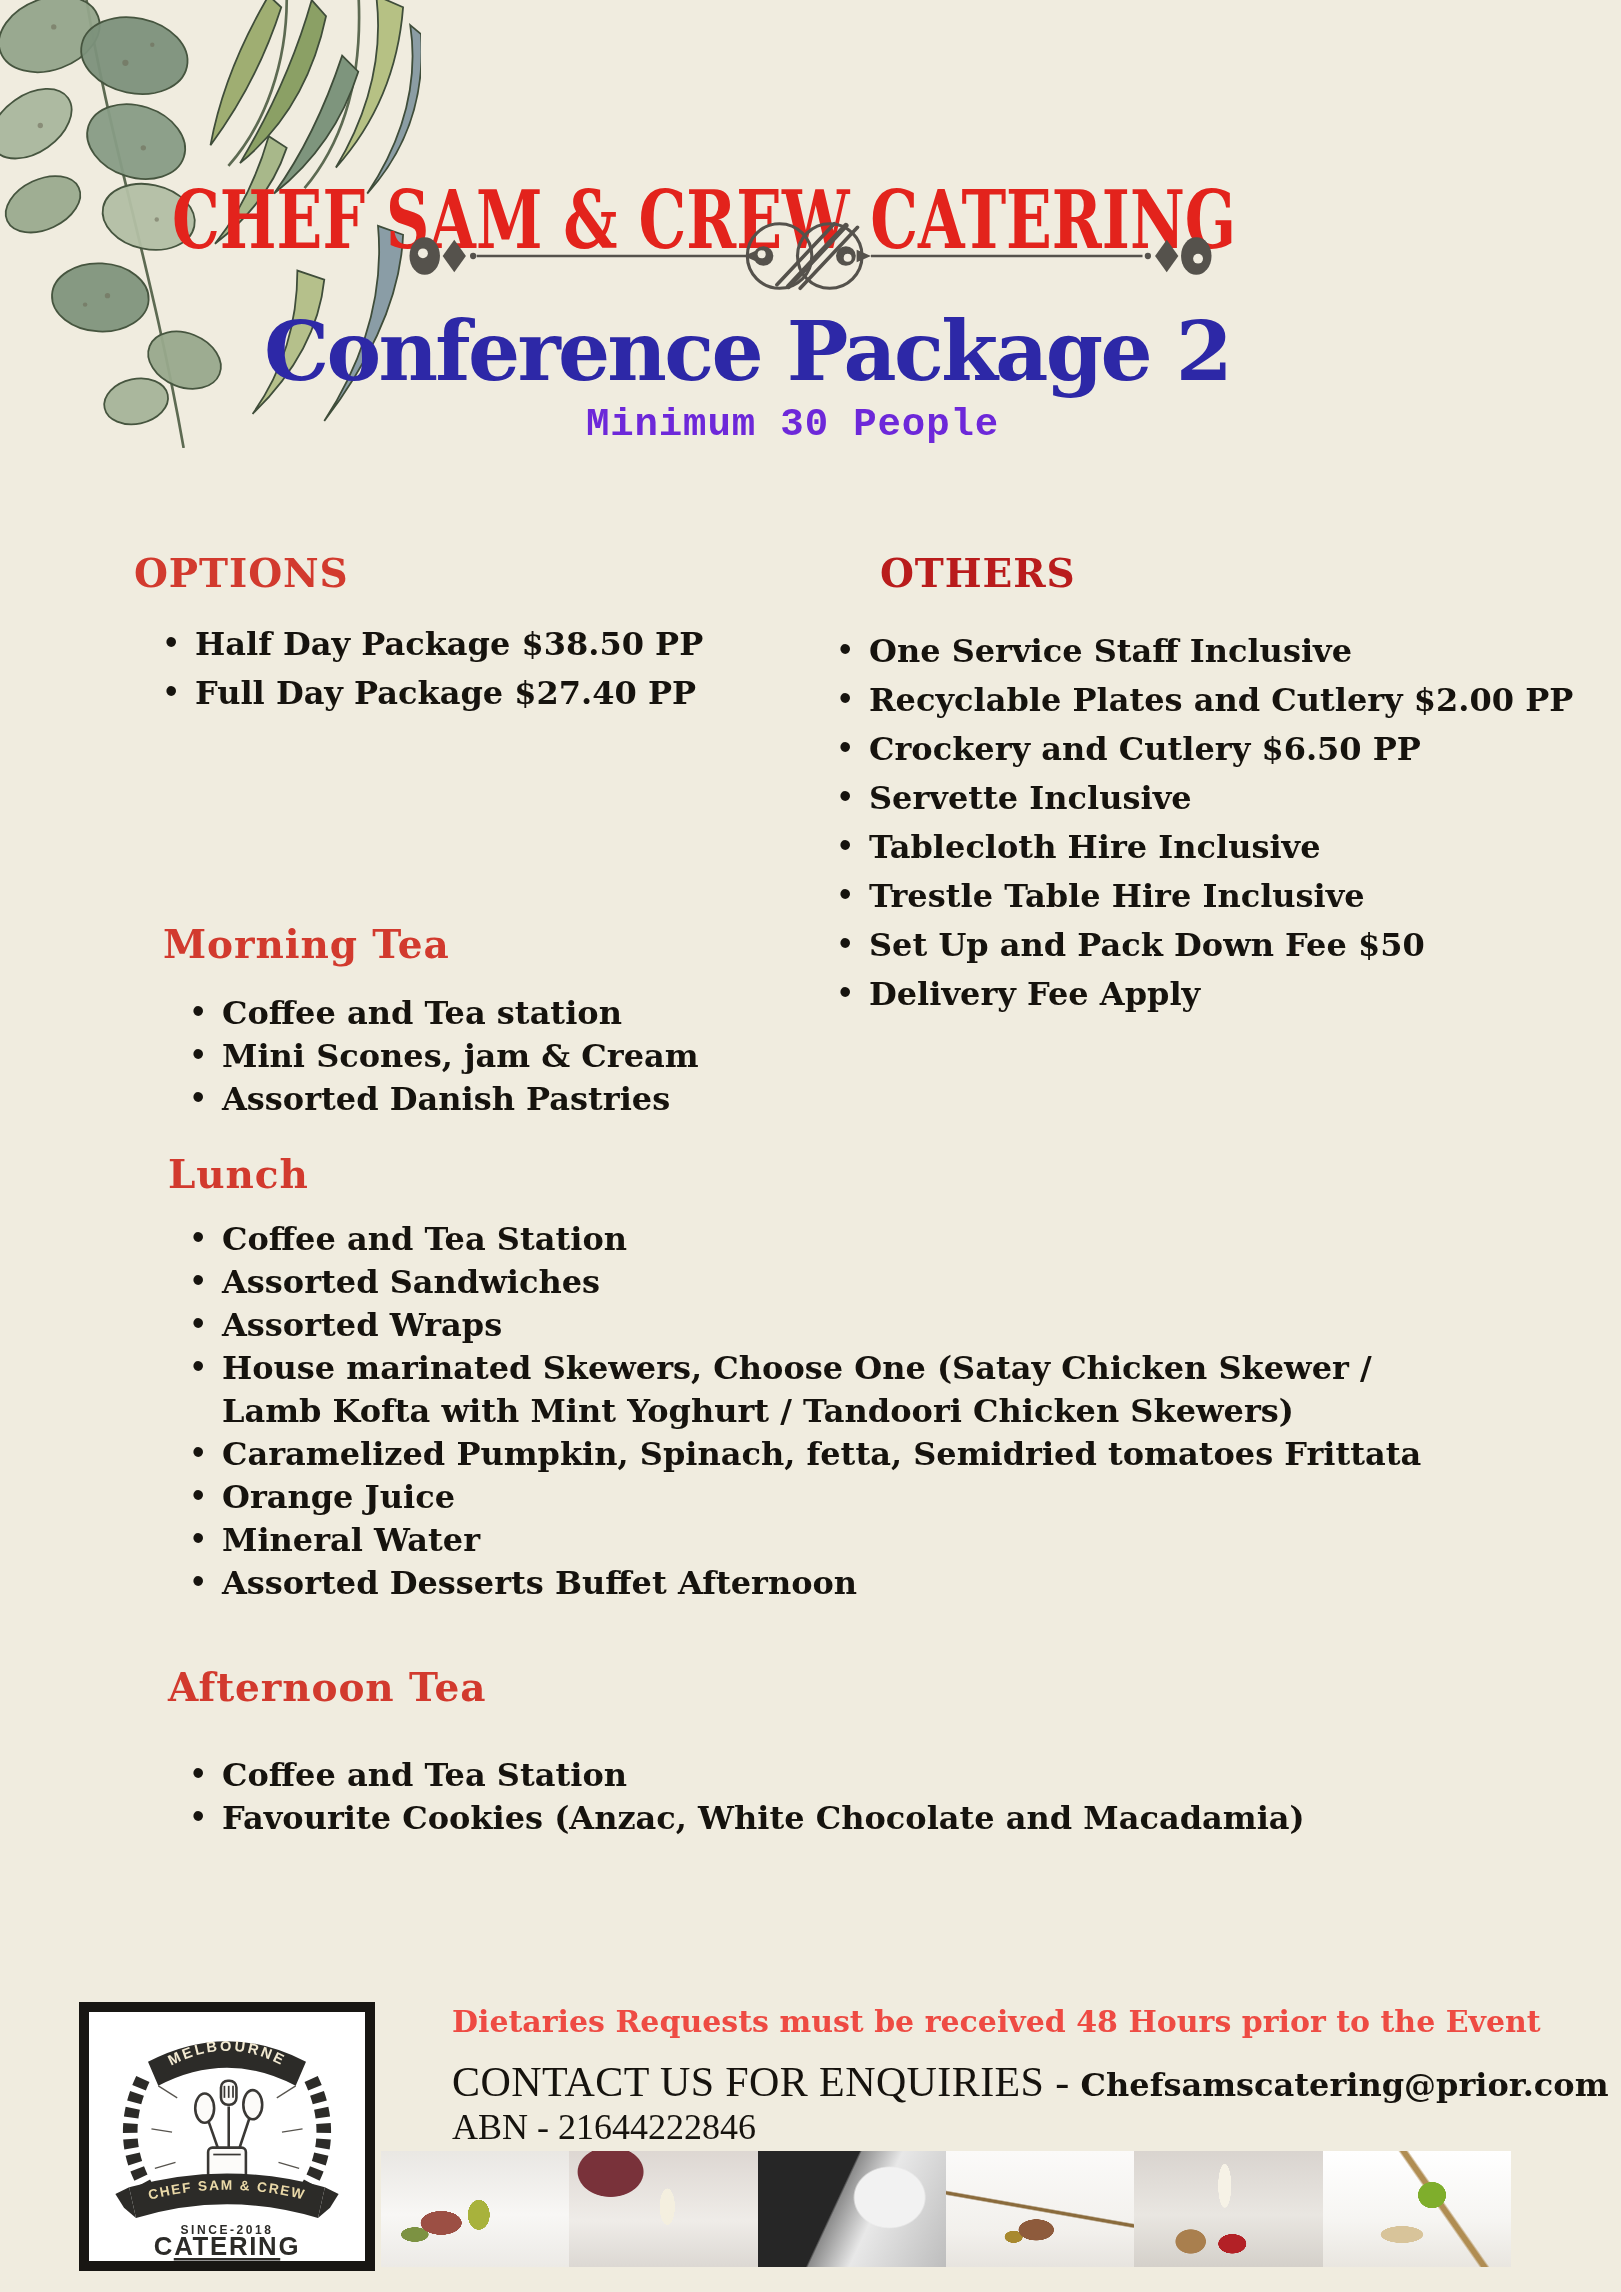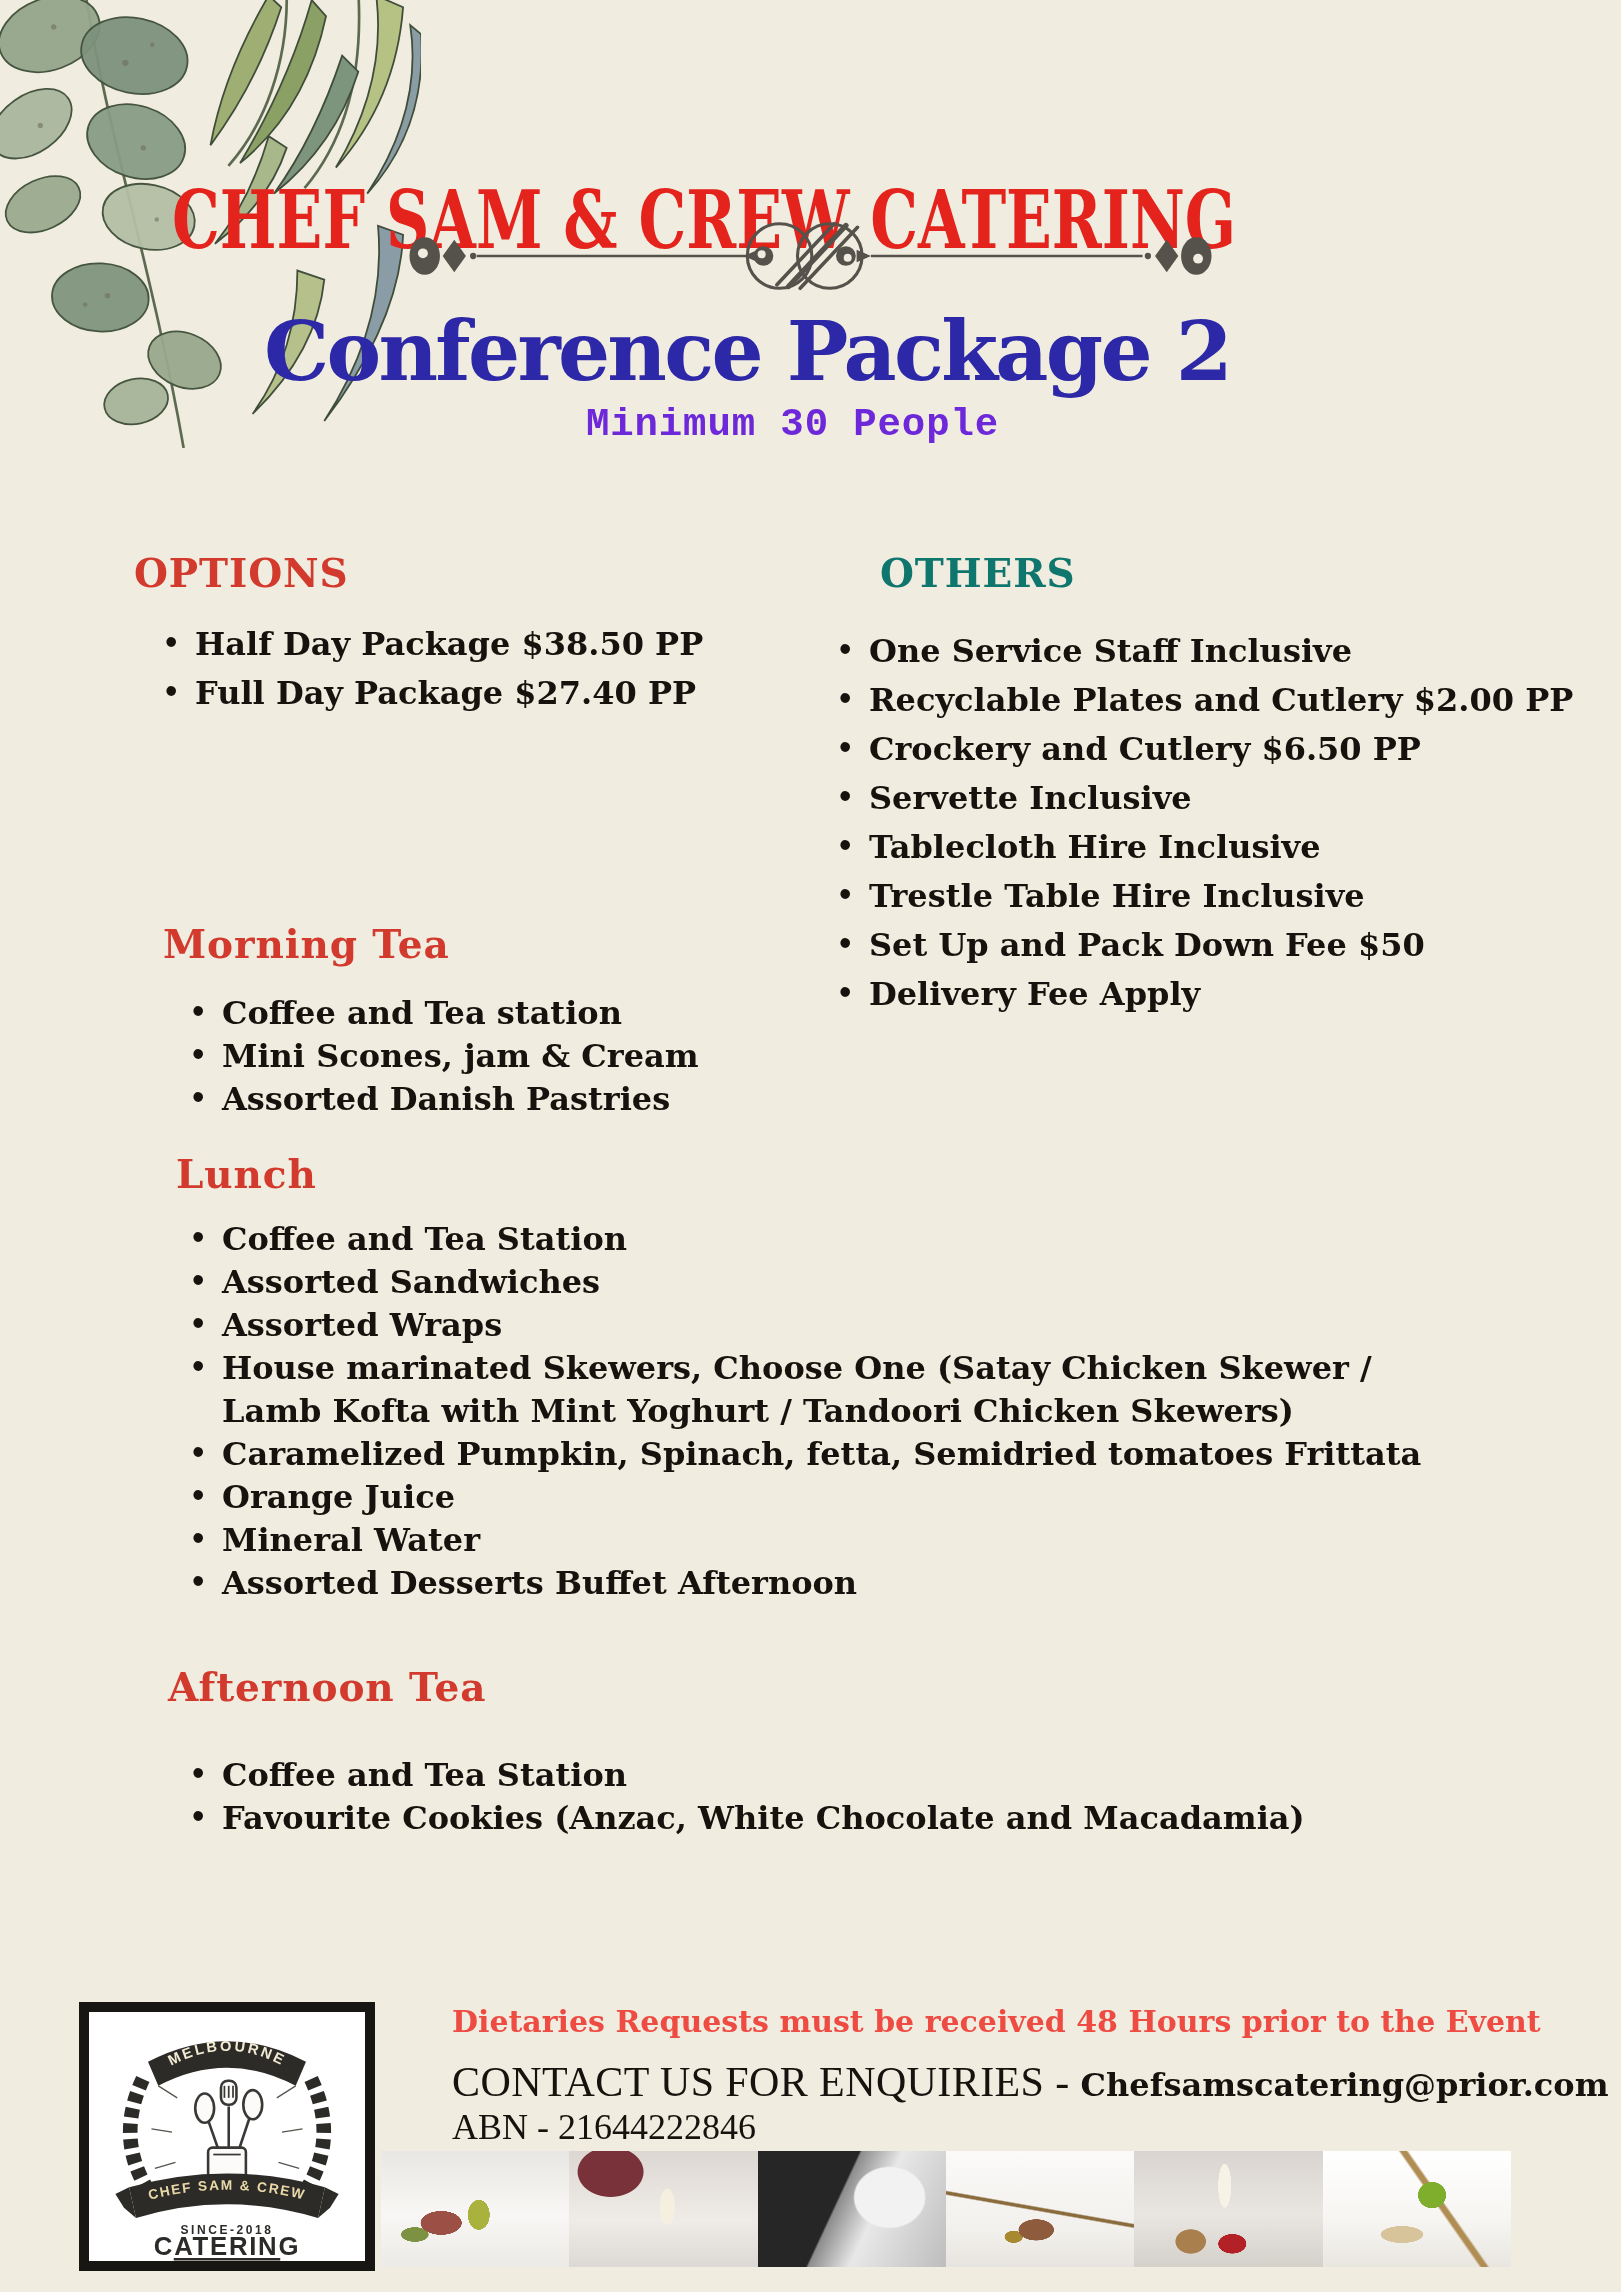--- a/index.html
+++ b/index.html
@@ -178,40 +178,40 @@
 <div class="abs subtitle-row">
   <span class="subtitle" style="color:#6d28d9;font-family:Liberation Mono, monospace;">Minimum 30 People</span>
 </div>
 
 <div class="abs sec-h" style="left:134px;top:550px;color:#d23a2e;">OPTIONS</div>
 <ul class="abs menu lh55" style="left:159px;top:620px;">
   <li>Half Day Package $38.50 PP</li>
   <li>Full Day Package $27.40 PP</li>
 </ul>
 
-<div class="abs sec-h" style="left:880px;top:550px;color:#0f766e;">OTHERS</div>
+<div class="abs sec-h" style="left:880px;top:550px;color:#b91c1c;">OTHERS</div>
 <ul class="abs menu lh55" style="left:833px;top:627px;">
   <li>One Service Staff Inclusive</li>
   <li>Recyclable Plates and Cutlery $2.00 PP</li>
   <li>Crockery and Cutlery $6.50 PP</li>
   <li>Servette Inclusive</li>
   <li>Tablecloth Hire Inclusive</li>
   <li>Trestle Table Hire Inclusive</li>
   <li>Set Up and Pack Down Fee $50</li>
   <li>Delivery Fee Apply</li>
 </ul>
 
 <div class="abs sec-h" style="left:163px;top:921px;color:#d23a2e;">Morning Tea</div>
 <ul class="abs menu lh48" style="left:186px;top:992px;">
   <li>Coffee and Tea station</li>
   <li>Mini Scones, jam &amp; Cream</li>
   <li>Assorted Danish Pastries</li>
 </ul>
 
-<div class="abs sec-h" style="left:168px;top:1151px;color:#d23a2e;margin-left:8px;">Lunch</div>
+<div class="abs sec-h" style="left:168px;top:1151px;color:#d23a2e;">Lunch</div>
 <ul class="abs menu lh48" style="left:186px;top:1218px;width:1200px;">
   <li>Coffee and Tea Station</li>
   <li>Assorted Sandwiches</li>
   <li>Assorted Wraps</li>
   <li class="wrap">House marinated Skewers, Choose One (Satay Chicken Skewer / Lamb Kofta with Mint Yoghurt / Tandoori Chicken Skewers)</li>
   <li>Caramelized Pumpkin, Spinach, fetta, Semidried tomatoes Frittata</li>
   <li>Orange Juice</li>
   <li>Mineral Water</li>
   <li>Assorted Desserts Buffet Afternoon</li>
 </ul>

